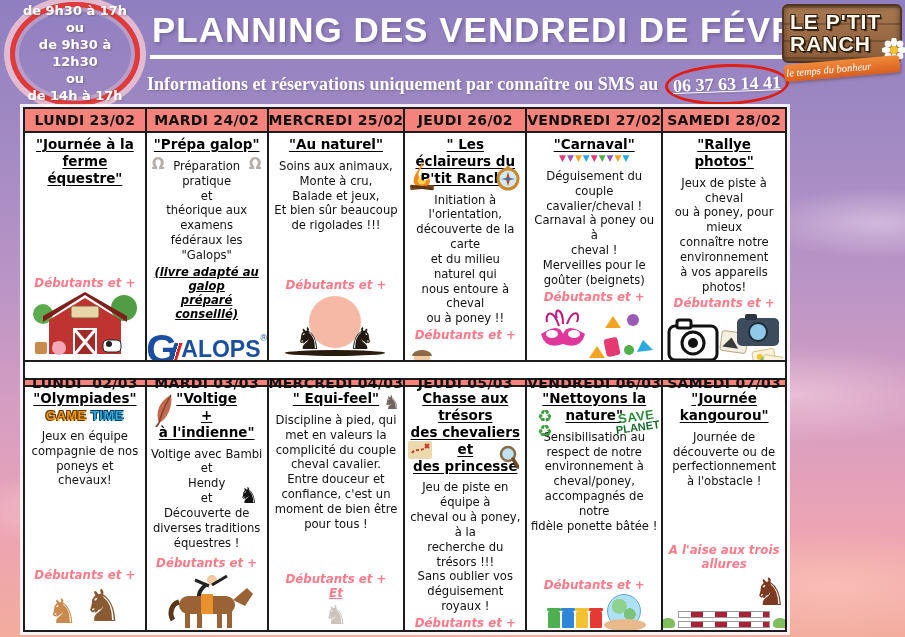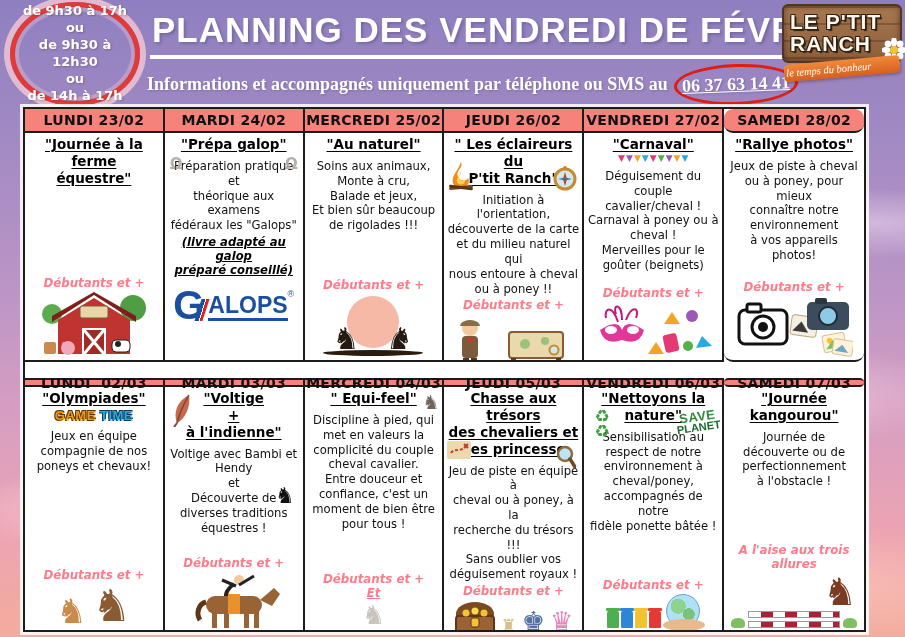--- a/index.html
+++ b/index.html
@@ -60,38 +60,38 @@
   .daisy{ position:absolute; right:-6px; top:32px; }
   .logo-ribbon{
     position:relative; margin:-3px auto 0; width:116px;
     background:linear-gradient(#ef8a3a,#d95f1e); border-radius:4px;
     transform:rotate(-5deg); padding:3px 2px;
     font-family:"Liberation Serif", serif; font-style:italic; font-size:10.5px;
     color:#fff; box-shadow:1px 2px 3px rgba(90,40,20,.4);
   }
   
   .planning{
-    position:absolute; left:23px; top:107px; width:843px; height:525px;
+    position:absolute; left:23px; top:107px; width:764px; height:525px;
     background:#fff; border:2px solid #1c1c1c; outline:3px solid rgba(255,255,255,.85);
     display:grid; grid-template-columns:repeat(6,1fr);
     grid-template-rows:24px 229px 25px 1fr;
   }
   .day{
     background:#f5827b; border-right:2px solid #1c1c1c; border-bottom:2px solid #1c1c1c;
     display:flex; align-items:center; justify-content:center;
     font-weight:bold; font-size:14px; letter-spacing:.3px; color:#111;
     white-space:pre;
   }
   .day.r2{ border-top:2px solid #1c1c1c;margin-top:16px; }
   .cell{
     position:relative; border-right:2px solid #1c1c1c; border-bottom:2px solid #1c1c1c;
     padding:3px 3px 2px; display:flex; flex-direction:column; align-items:center;
     text-align:center; overflow:hidden;
   }
-  .lastcol{ border-right:none;border-radius:9px; }
+  .lastcol{ border-right:none; }
   .lastrow{ border-bottom:none; }
   .title{
     font-weight:bold; font-size:13.5px; line-height:1.25; color:#000;
     text-decoration:underline; text-underline-offset:2px; white-space:pre-line;
   }
   .body{ font-size:11.6px; line-height:1.28; margin-top:6px; white-space:pre-line; color:#111; }
   .note{ font-size:11.6px; font-weight:bold; font-style:italic; text-decoration:underline; margin-top:2px; white-space:pre-line;}
   .level{ color:#ff7b8a; font-weight:bold; font-style:italic; font-size:11.8px; margin-top:auto; padding-top:2px;}
   .level2{ color:#ff7b8a; font-weight:bold; font-style:italic; font-size:11.8px; white-space:pre-line;}
   .et{ color:#ff7b8a; font-weight:bold; font-style:italic; font-size:11.8px; text-decoration:underline; }
@@ -148,21 +148,21 @@
 <div class="time-badge">
   <div>de 9h30 à 17h
 ou
 de 9h30 à 12h30
 ou
 de 14h à 17h</div>
 </div>
 
 <h1 class="main-title">PLANNING DES VENDREDI DE FÉVRIER</h1>
 <div class="subtitle">
-  <span>Informations et accompagnés uniquement par téléphone ou SMS au</span>
+  <span>Informations et réservations uniquement par connaître ou SMS au</span>
   <span class="phone-ring"><span class="phone-number">06 37 63 14 41</span></span>
 </div>
 
 <div class="logo">
   <div class="logo-wood">
     <div class="logo-line">LE P'TIT</div>
     <div class="logo-line">RANCH</div>
     <svg class="daisy" width="24" height="24" viewBox="0 0 24 24">
       <g fill="#fff">
           <ellipse cx="12" cy="4" rx="3" ry="5"></ellipse>

